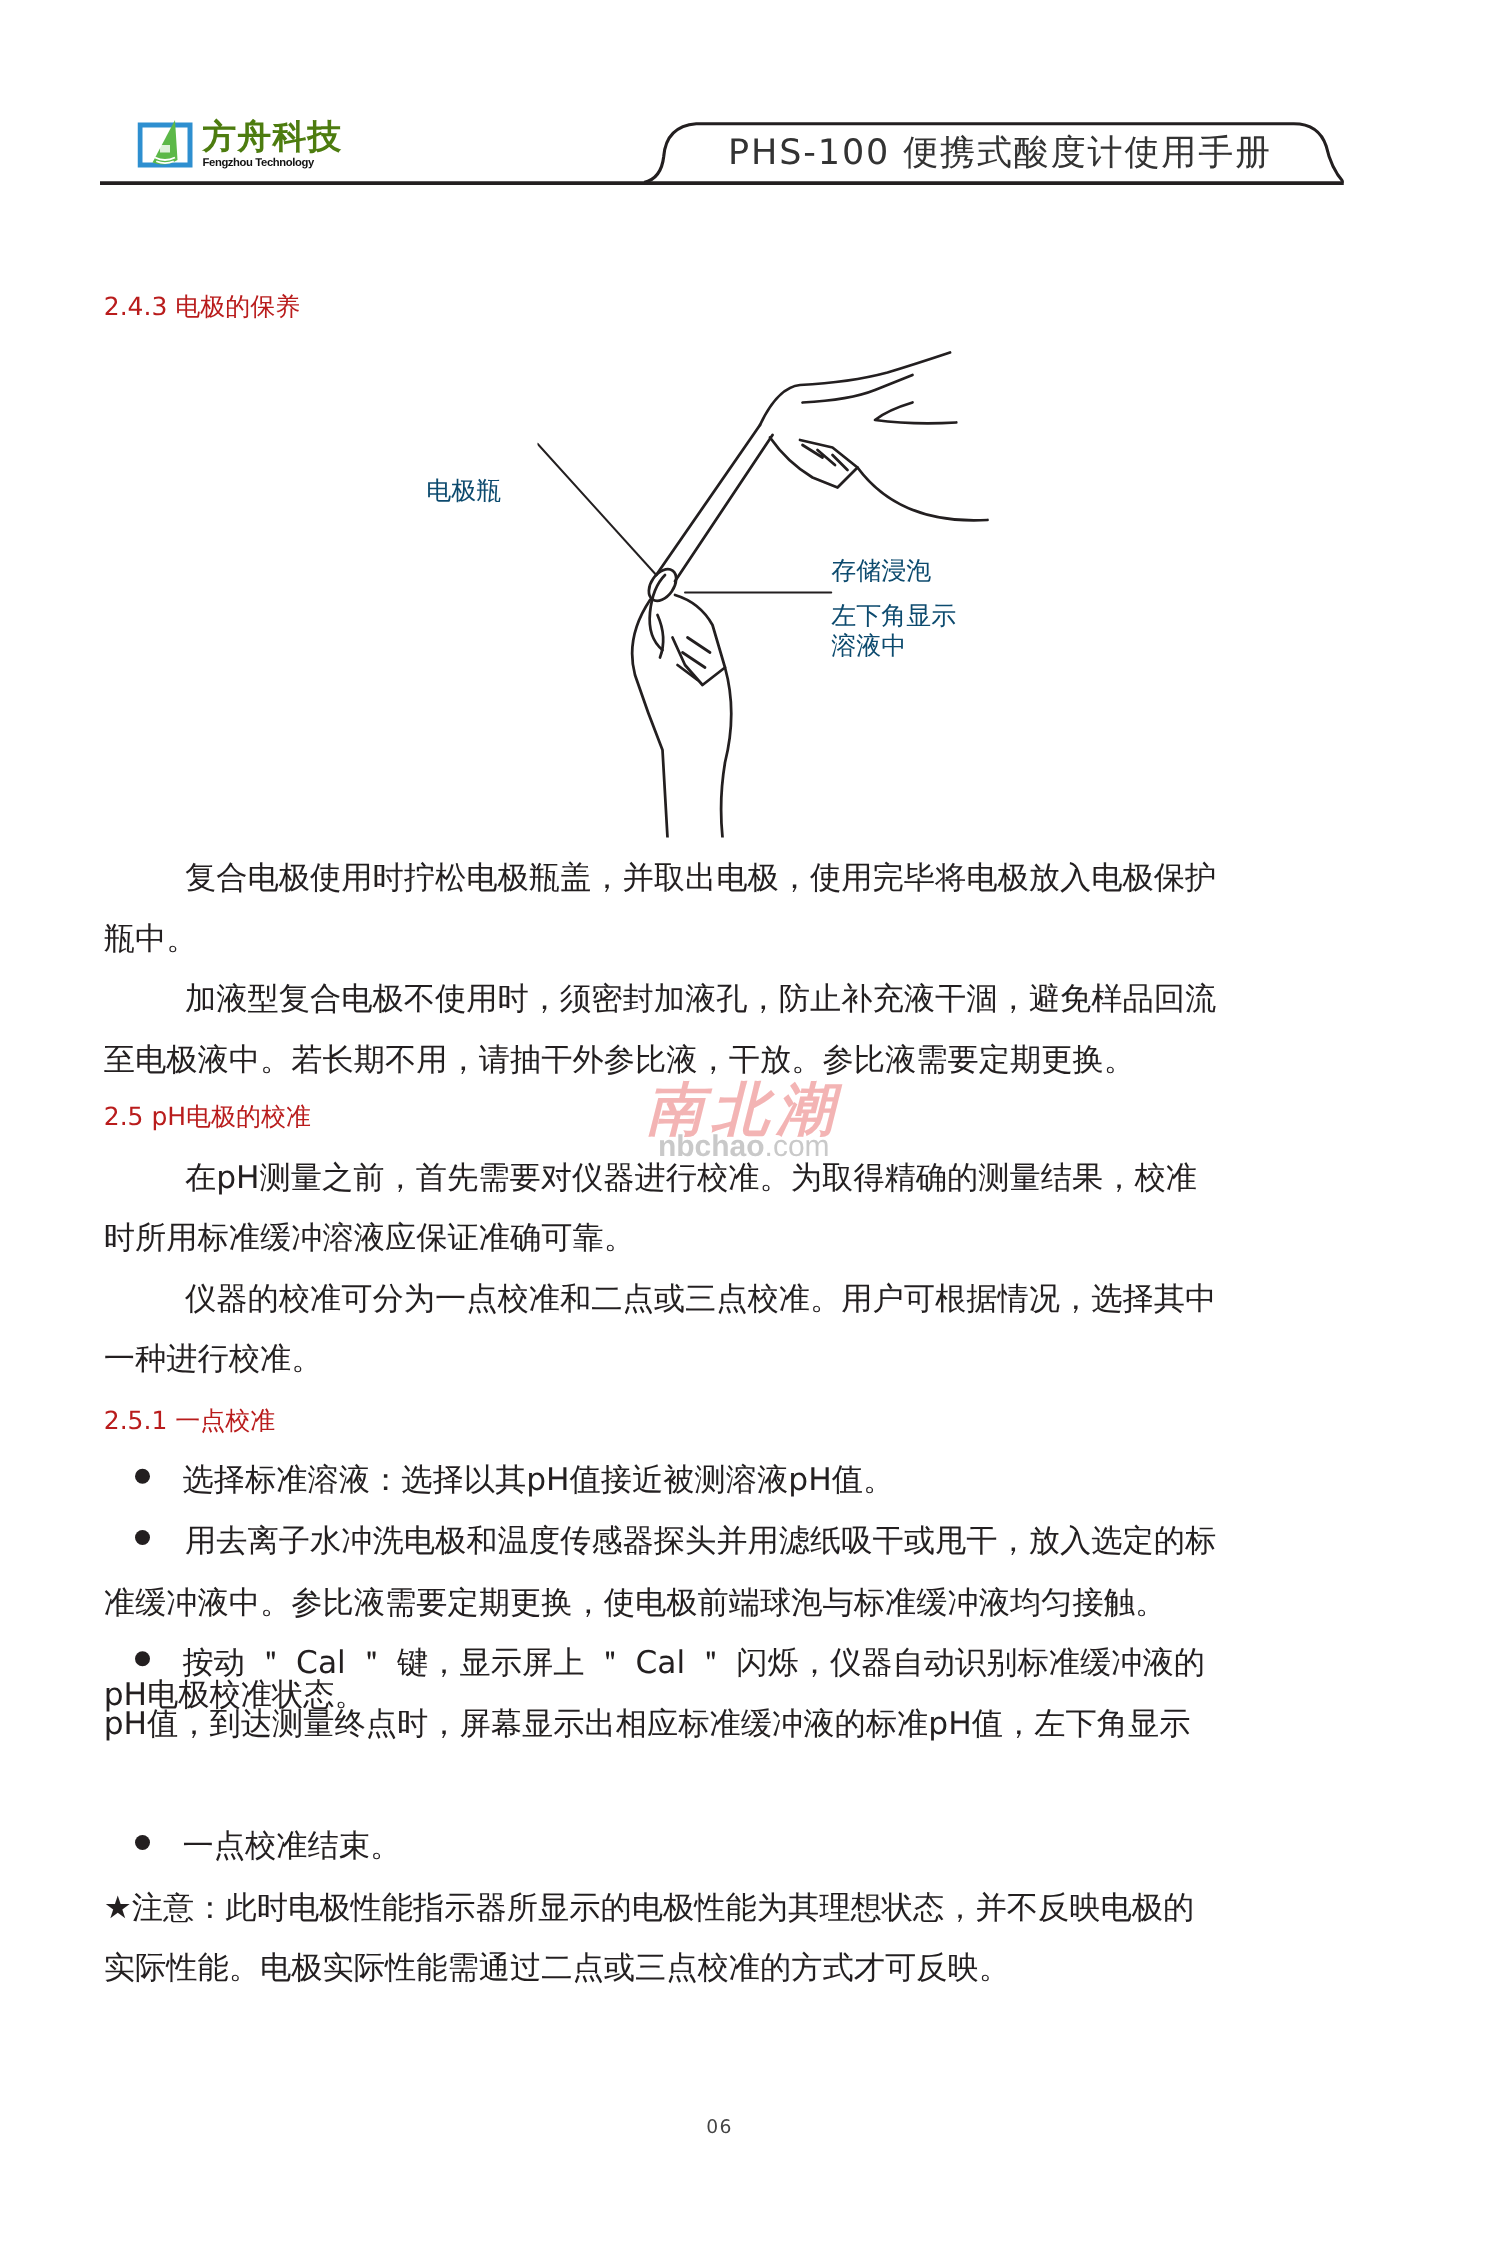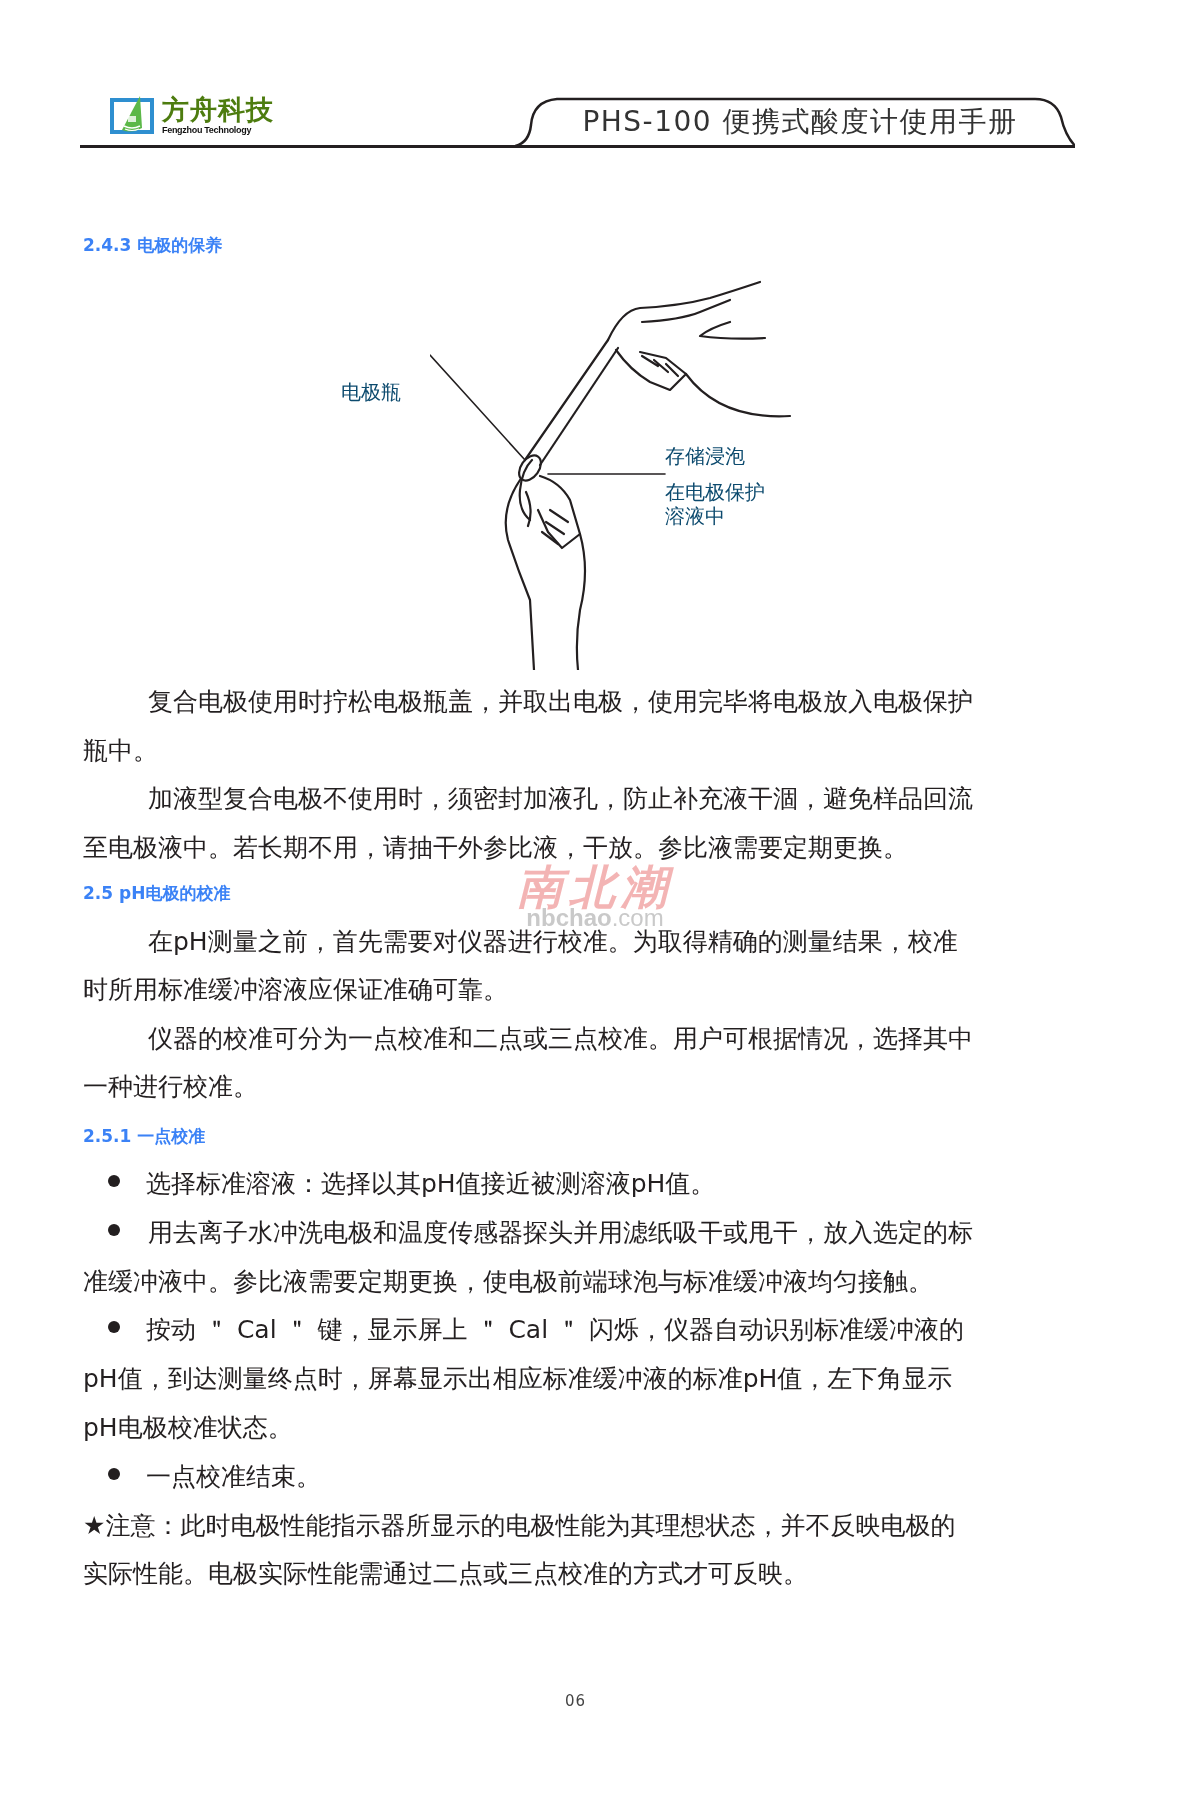--- a/index.html
+++ b/index.html
@@ -8,21 +8,21 @@
   .abs { position:absolute; }
   
   .hdr-line { position:absolute; left:80px; top:145px; width:995px; height:3px; background:#231f20; }
   .logo-box { position:absolute; left:110px; top:96px; width:46px; height:40px; }
   .logo-cn { position:absolute; left:162px; top:95px; font-size:27px; font-weight:bold; letter-spacing:1px; color:#4d7c0f; line-height:30px; }
   .logo-en { position:absolute; left:162px; top:125px; font-size:9px; font-weight:bold; color:#111; font-family:"Liberation Sans",sans-serif; letter-spacing:-0.3px; }
   .hdr-tab { position:absolute; left:515px; top:95px; width:560px; height:52px; }
   .hdr-title { position:absolute; left:570px; top:104px; width:460px; text-align:center;
                font-size:28px; color:#333; letter-spacing:1.5px; line-height:36px; }
   
-  .h { position:absolute; left:83px; font-weight:bold; font-size:17px; line-height:30px; color:#3b82f6; }
+  .h { position:absolute; left:83px; font-weight:normal; font-size:20px; line-height:30px; color:#b91c1c; }
   .ln { position:absolute; left:83px; font-size:25px; line-height:32px; white-space:nowrap; color:#231f20; }
   .ind { left:148px; }
   .bul { left:108px; width:18px; height:18px; }
   .bul::before { content:""; position:absolute; left:0; top:7px; width:12px; height:12px; border-radius:50%; background:#231f20; }
   .lbl { position:absolute; font-size:20px; line-height:32px; color:#0c4a6e; white-space:nowrap; }
   .pg { position:absolute; left:565px; top:1692px; font-size:15px; color:#444; letter-spacing:1px; }
   .wm { position:absolute; left:510px; top:862px; width:170px; text-align:center; pointer-events:none; }
   .wm-cn { font-size:46px; font-weight:bold; color:#f2a8a8; letter-spacing:6px; line-height:50px; font-family:"DejaVu Serif",serif; font-style:italic; opacity:0.85; }
   .wm-en { font-size:24px; color:#c9c9c9; font-weight:bold; line-height:24px; font-family:"Liberation Sans",sans-serif; margin-top:-6px; }
   .wm-en span { font-weight:normal; }
@@ -68,21 +68,21 @@
     <path d="M120 240 L138 252 M116 252 L134 264 M112 262 L128 274"></path>
     <path d="M90 210 Q70 240 78 270 Q88 300 100 330 L104 400"></path>
     <path d="M150 264 Q160 300 150 340 Q145 370 148 400"></path>
     <path d="M96 222 Q104 240 98 256"></path>
 
     <path d="M0 85 L95 190" stroke-width="1.6"></path>
     <path d="M118 204 L235 204" stroke-width="1.6"></path>
   </svg>
   <div class="lbl" style="left:341px;top:376px;">电极瓶</div>
   <div class="lbl" style="left:665px;top:440px;">存储浸泡</div>
-  <div class="lbl" style="left:665px;top:476px;">在电极保护</div>
+  <div class="lbl" style="left:665px;top:476px;">左下角显示</div>
   <div class="lbl" style="left:665px;top:500px;">溶液中</div>
 </div>
 
 <div class="ln ind" style="top:686px;">复合电极使用时拧松电极瓶盖，并取出电极，使用完毕将电极放入电极保护</div>
 <div class="ln" style="top:735px;">瓶中。</div>
 <div class="ln ind" style="top:783px;">加液型复合电极不使用时，须密封加液孔，防止补充液干涸，避免样品回流</div>
 <div class="ln" style="top:832px;">至电极液中。若长期不用，请抽干外参比液，干放。参比液需要定期更换。</div>
 
 <div class="h" style="top:878px;">2.5 pH电极的校准</div>
 
@@ -101,21 +101,21 @@
 <div class="abs bul" style="top:1168px;"></div>
 <div class="ln" style="left:146px;top:1168px;">选择标准溶液：选择以其pH值接近被测溶液pH值。</div>
 
 <div class="abs bul" style="top:1217px;"></div>
 <div class="ln" style="left:148px;top:1217px;">用去离子水冲洗电极和温度传感器探头并用滤纸吸干或甩干，放入选定的标</div>
 <div class="ln" style="top:1266px;">准缓冲液中。参比液需要定期更换，使电极前端球泡与标准缓冲液均匀接触。</div>
 
 <div class="abs bul" style="top:1314px;"></div>
 <div class="ln" style="left:146px;top:1314px;">按动 ＂ Cal ＂ 键，显示屏上 ＂ Cal ＂ 闪烁，仪器自动识别标准缓冲液的</div>
 <div class="ln" style="top:1363px;">pH值，到达测量终点时，屏幕显示出相应标准缓冲液的标准pH值，左下角显示</div>
-<div class="ln" style="top:1412px;">pH电极校准状态。</div>
+<div class="ln" style="top:1340px;">pH电极校准状态。</div>
 
 <div class="abs bul" style="top:1461px;"></div>
 <div class="ln" style="left:146px;top:1461px;">一点校准结束。</div>
 
 <div class="ln" style="top:1510px;">★注意：此时电极性能指示器所显示的电极性能为其理想状态，并不反映电极的</div>
 <div class="ln" style="top:1558px;">实际性能。电极实际性能需通过二点或三点校准的方式才可反映。</div>
 
 <div class="pg">06</div>
 
 </body></html>

